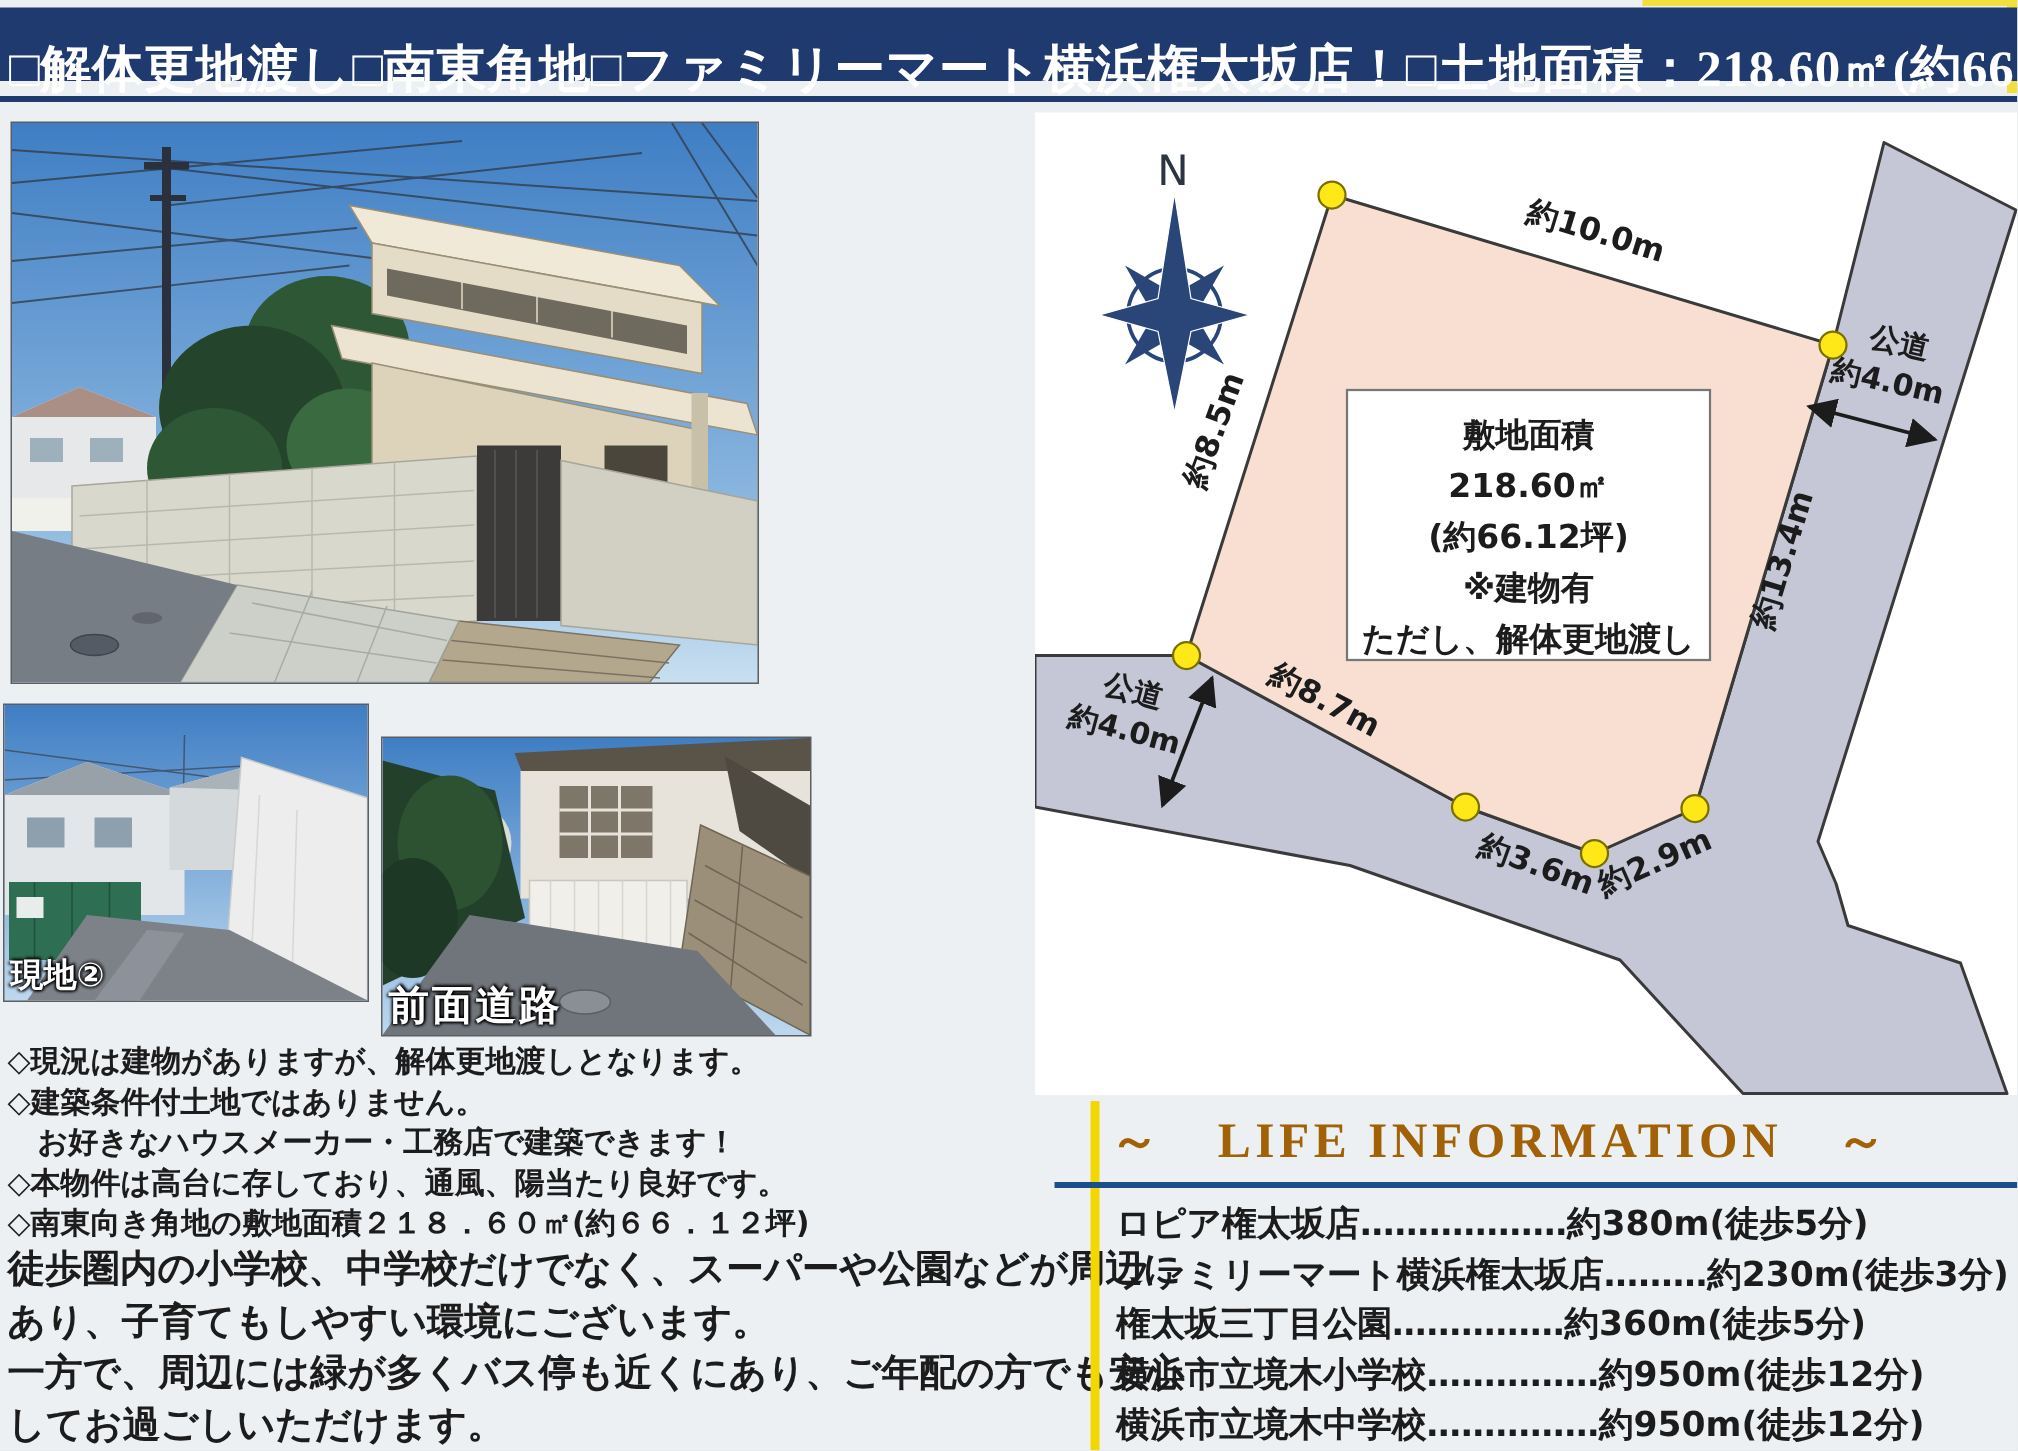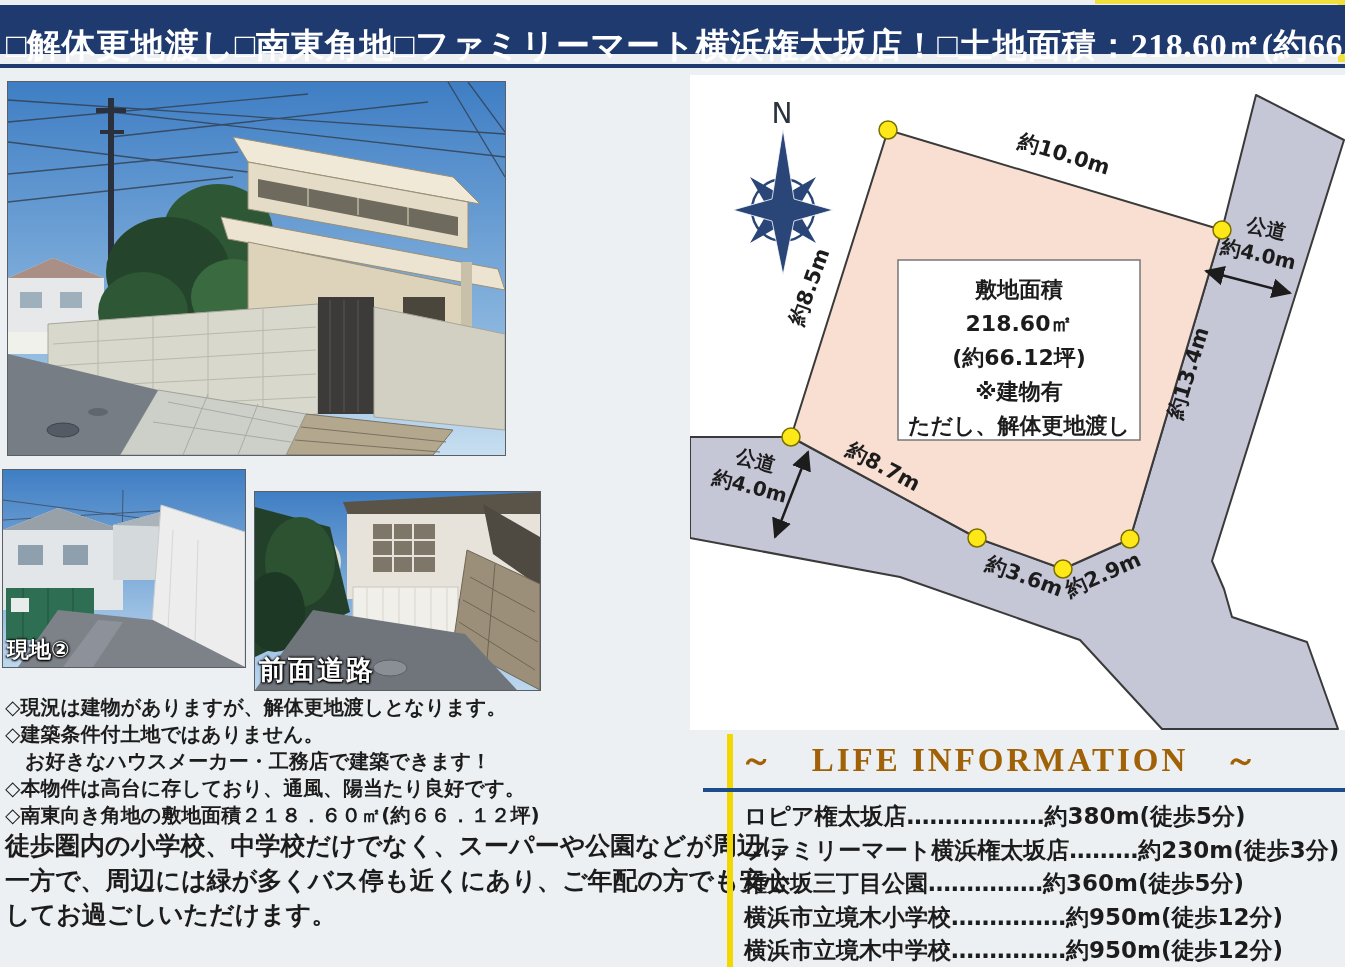--- a/index.html
+++ b/index.html
@@ -291,20 +291,21 @@
     </svg>
   </div>
 
   <div class="notes">
     <div class="note-s">◇現況は建物がありますが、解体更地渡しとなります。</div>
     <div class="note-s">◇建築条件付土地ではありません。</div>
     <div class="note-s">　お好きなハウスメーカー・工務店で建築できます！</div>
     <div class="note-s">◇本物件は高台に存しており、通風、陽当たり良好です。</div>
     <div class="note-s">◇南東向き角地の敷地面積２１８．６０㎡(約６６．１２坪)</div>
     <div class="note-l">徒歩圏内の小学校、中学校だけでなく、スーパーや公園などが周辺に</div>
+    <div class="note-l">あり、子育てもしやすい環境にございます。</div>
     <div class="note-l">一方で、周辺には緑が多くバス停も近くにあり、ご年配の方でも安心</div>
     <div class="note-l">してお過ごしいただけます。</div>
   </div>
 
   <div class="life">
     <div class="life-bar"></div>
     <div class="life-title">～　LIFE INFORMATION　～</div>
     <div class="life-rule"></div>
     <div class="life-items">
       <div class="life-item">ロピア権太坂店………………約380m(徒歩5分)</div>

